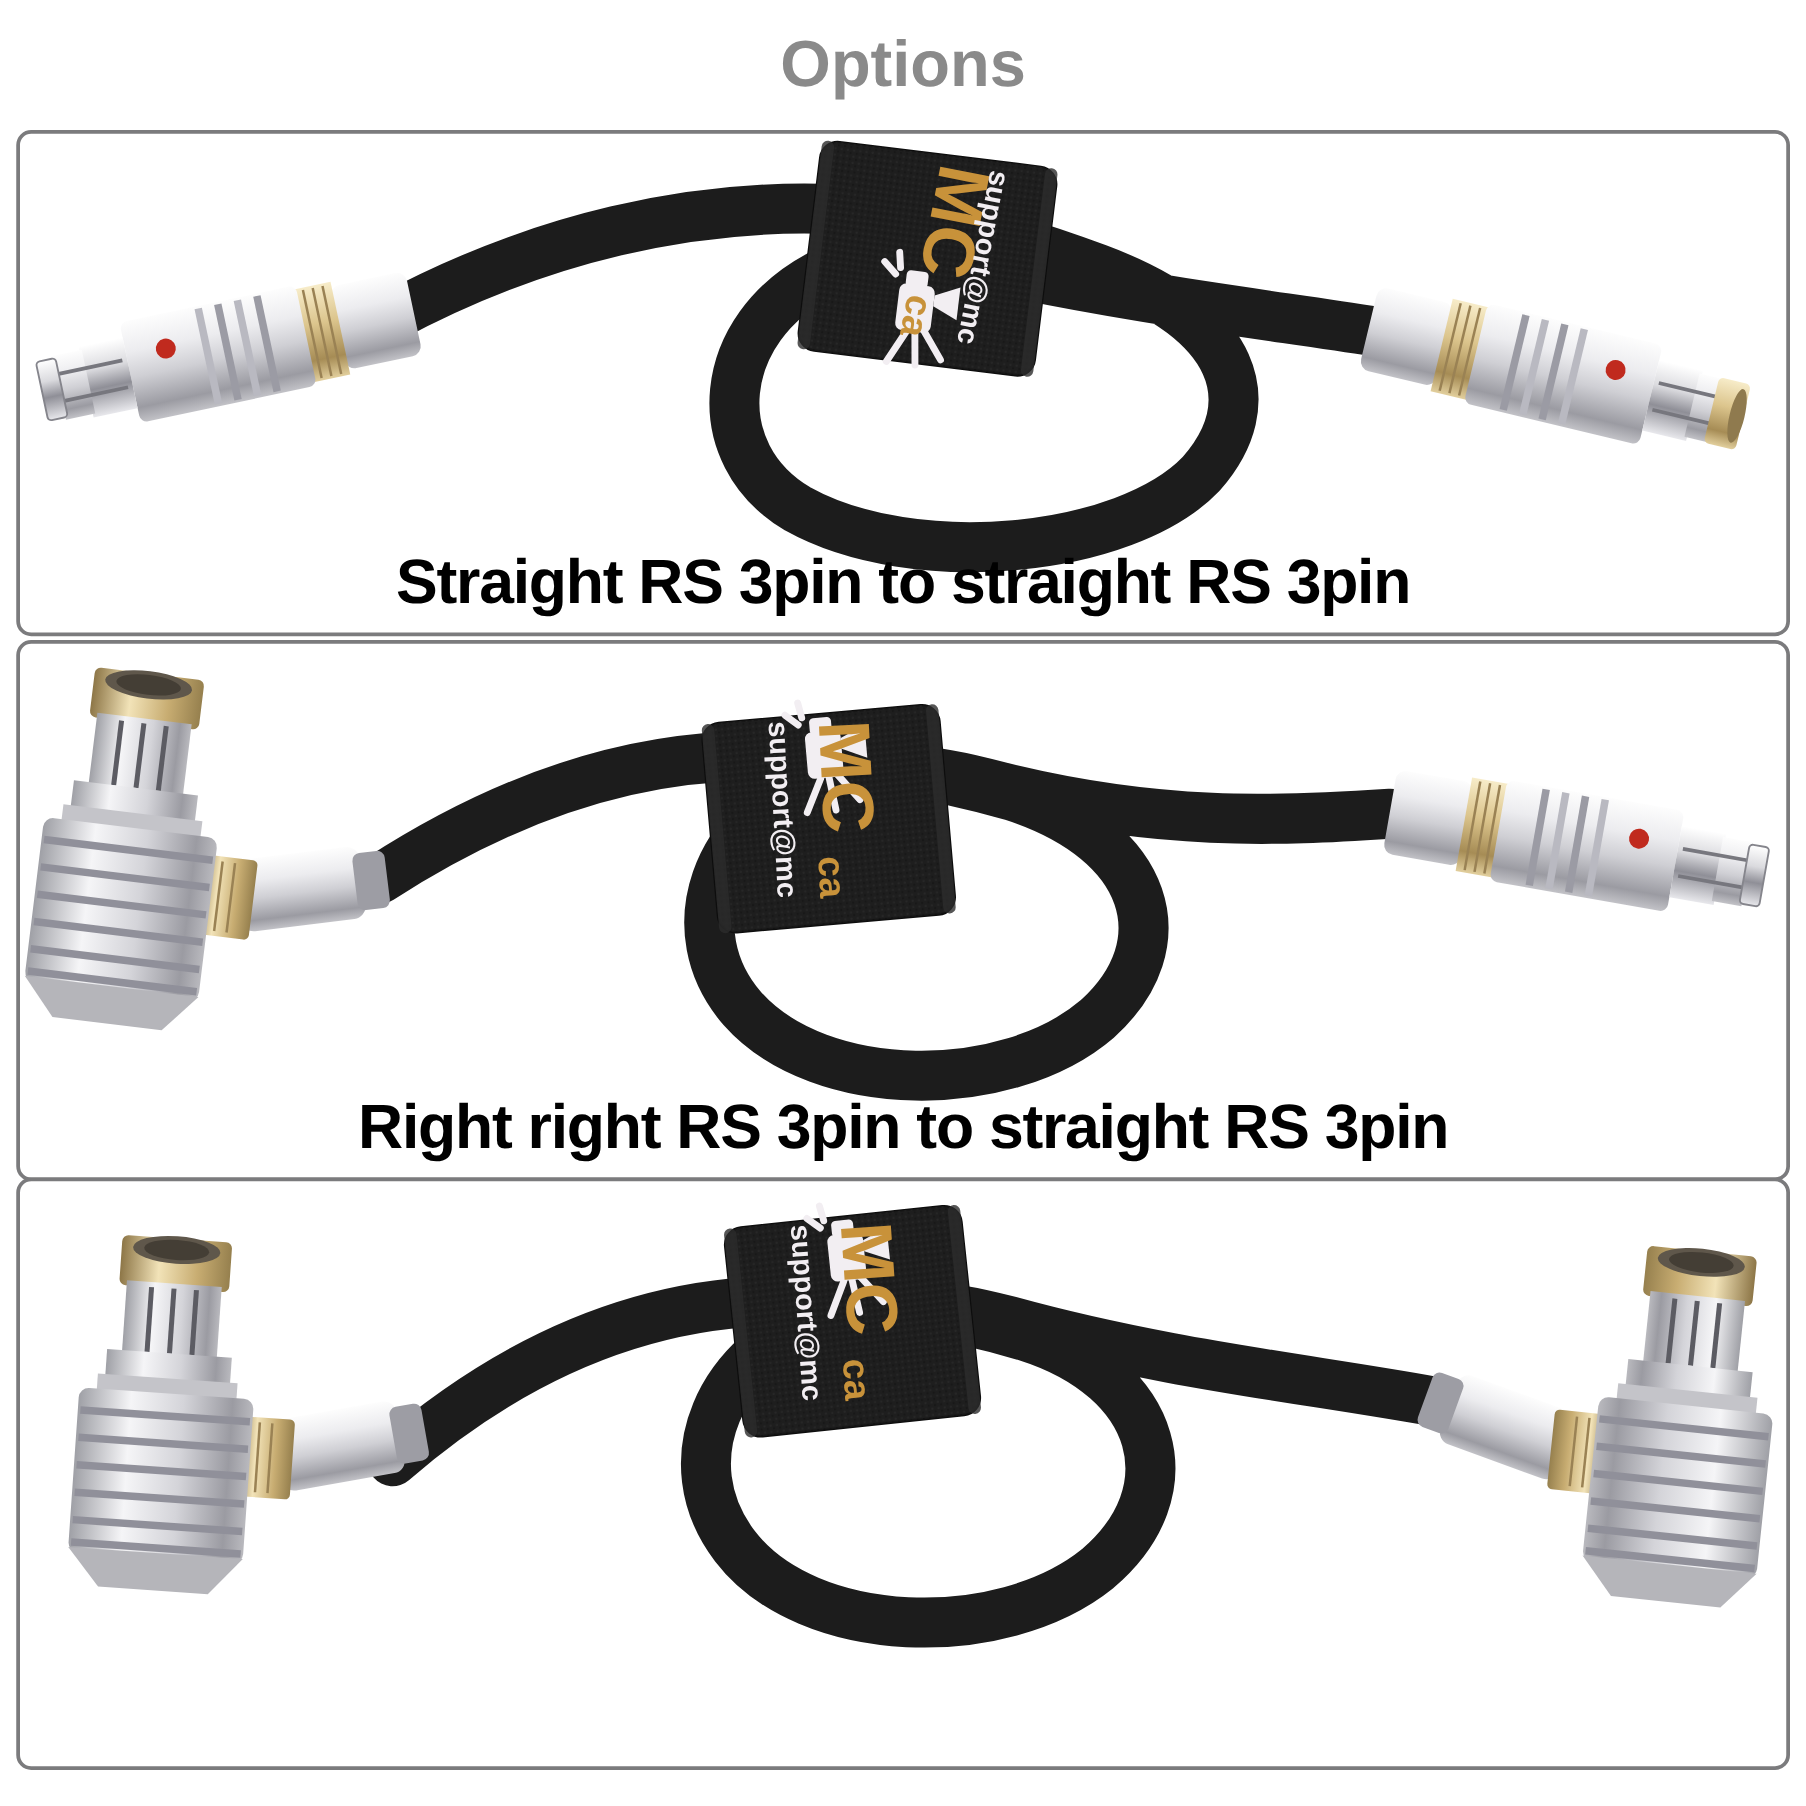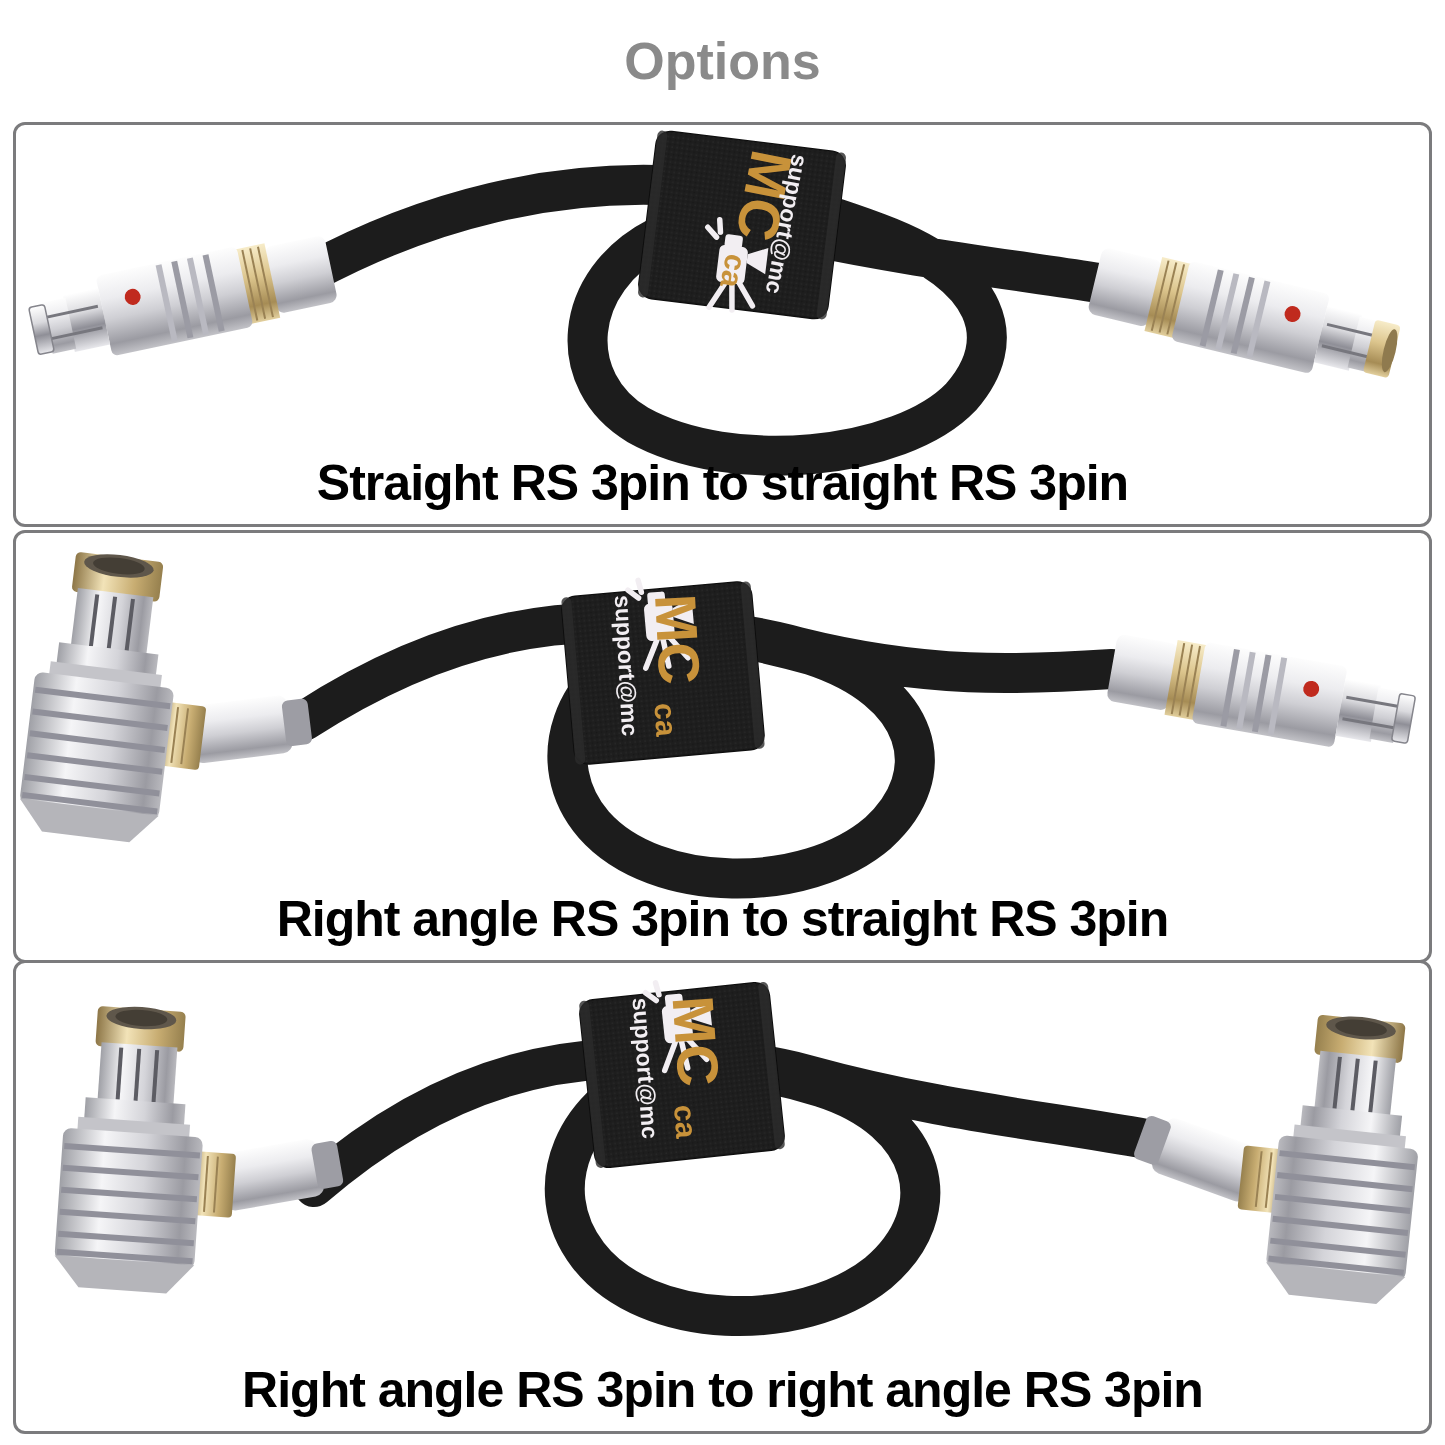--- a/index.html
+++ b/index.html
@@ -1,21 +1,21 @@
 <!DOCTYPE html>
 <html><head>
 <meta charset="utf-8">
 <style>
   html,body{margin:0;padding:0;background:#ffffff;}
   .page{
     position:relative;width:1445px;height:1445px;background:#ffffff;
     font-family:"Liberation Sans", sans-serif;overflow:hidden;
   }
   .title-row{
-    height:122px;display:flex;align-items:center;justify-content:center;border-radius:11px;
+    height:104px;display:flex;align-items:center;justify-content:center;border-radius:11px;
   }
   .page-title{
     font-size:52px;font-weight:bold;color:#8a8a8a;letter-spacing:0px;
   }
   .panel{
     position:relative;margin:0 13px;border:3px solid #7b7b7d;border-radius:12px;
     background:#ffffff;overflow:hidden;
   }
   .panel + .panel{margin-top:3px;}
   #panel-3{margin-top:-3px;}
@@ -188,37 +188,36 @@
         <use href="#strapLogo" transform="translate(2,-46) scale(1.1)"></use>
         <g transform="rotate(92)">
           <text x="-78" y="4" font-family="Liberation Sans, sans-serif" font-weight="bold" font-size="58" fill="#c8923a" class="brandMC">MC</text>
           <text x="30" y="10" font-family="Liberation Sans, sans-serif" font-weight="bold" font-size="30" fill="#c8923a">ca</text>
           <text x="-80" y="44" font-family="Liberation Sans, sans-serif" font-weight="bold" font-size="23" fill="#f2eef2">support@mc</text>
         </g>
       </g>
       <use href="#raConn" transform="translate(104,24) rotate(7)"></use>
       <use href="#strConn" transform="translate(1096,134) rotate(10)"></use>
     </svg>
-    <div class="caption">Right angle RS 3pin to straight RS 3pin</div>
+    <div class="caption">Right right RS 3pin to straight RS 3pin</div>
   </div>
 
   <div class="panel" id="panel-3">
     <svg class="scene" viewBox="0 0 1413 468">
       <path d="M 298 224 C 395 140, 495 100, 595 96 C 672 94, 745 106, 805 124
                C 912 158, 935 248, 862 310 C 785 372, 630 368, 572 292
                C 520 224, 560 136, 645 108 C 692 92, 738 98, 792 112
                C 915 146, 1030 158, 1130 176" fill="none" stroke="#1c1c1c" stroke-width="40" stroke-linecap="round"></path>
       <g transform="translate(666,112) rotate(-6)">
         <use href="#strapBase"></use>
         <use href="#strapLogo" transform="translate(2,-46) scale(1.1)"></use>
         <g transform="rotate(92)">
           <text x="-78" y="4" font-family="Liberation Sans, sans-serif" font-weight="bold" font-size="58" fill="#c8923a" class="brandMC">MC</text>
           <text x="30" y="10" font-family="Liberation Sans, sans-serif" font-weight="bold" font-size="30" fill="#c8923a">ca</text>
           <text x="-80" y="44" font-family="Liberation Sans, sans-serif" font-weight="bold" font-size="23" fill="#f2eef2">support@mc</text>
         </g>
       </g>
       <use href="#raConn" transform="translate(126,46) rotate(4)"></use>
       <use href="#raConn" transform="translate(1346,56) scale(-1,1) rotate(-6)"></use>
     </svg>
-    <div class="caption">Right angle RS 3pin to right angle RS 3pin</div>
   </div>
 
 </div>
 
 </body></html>

